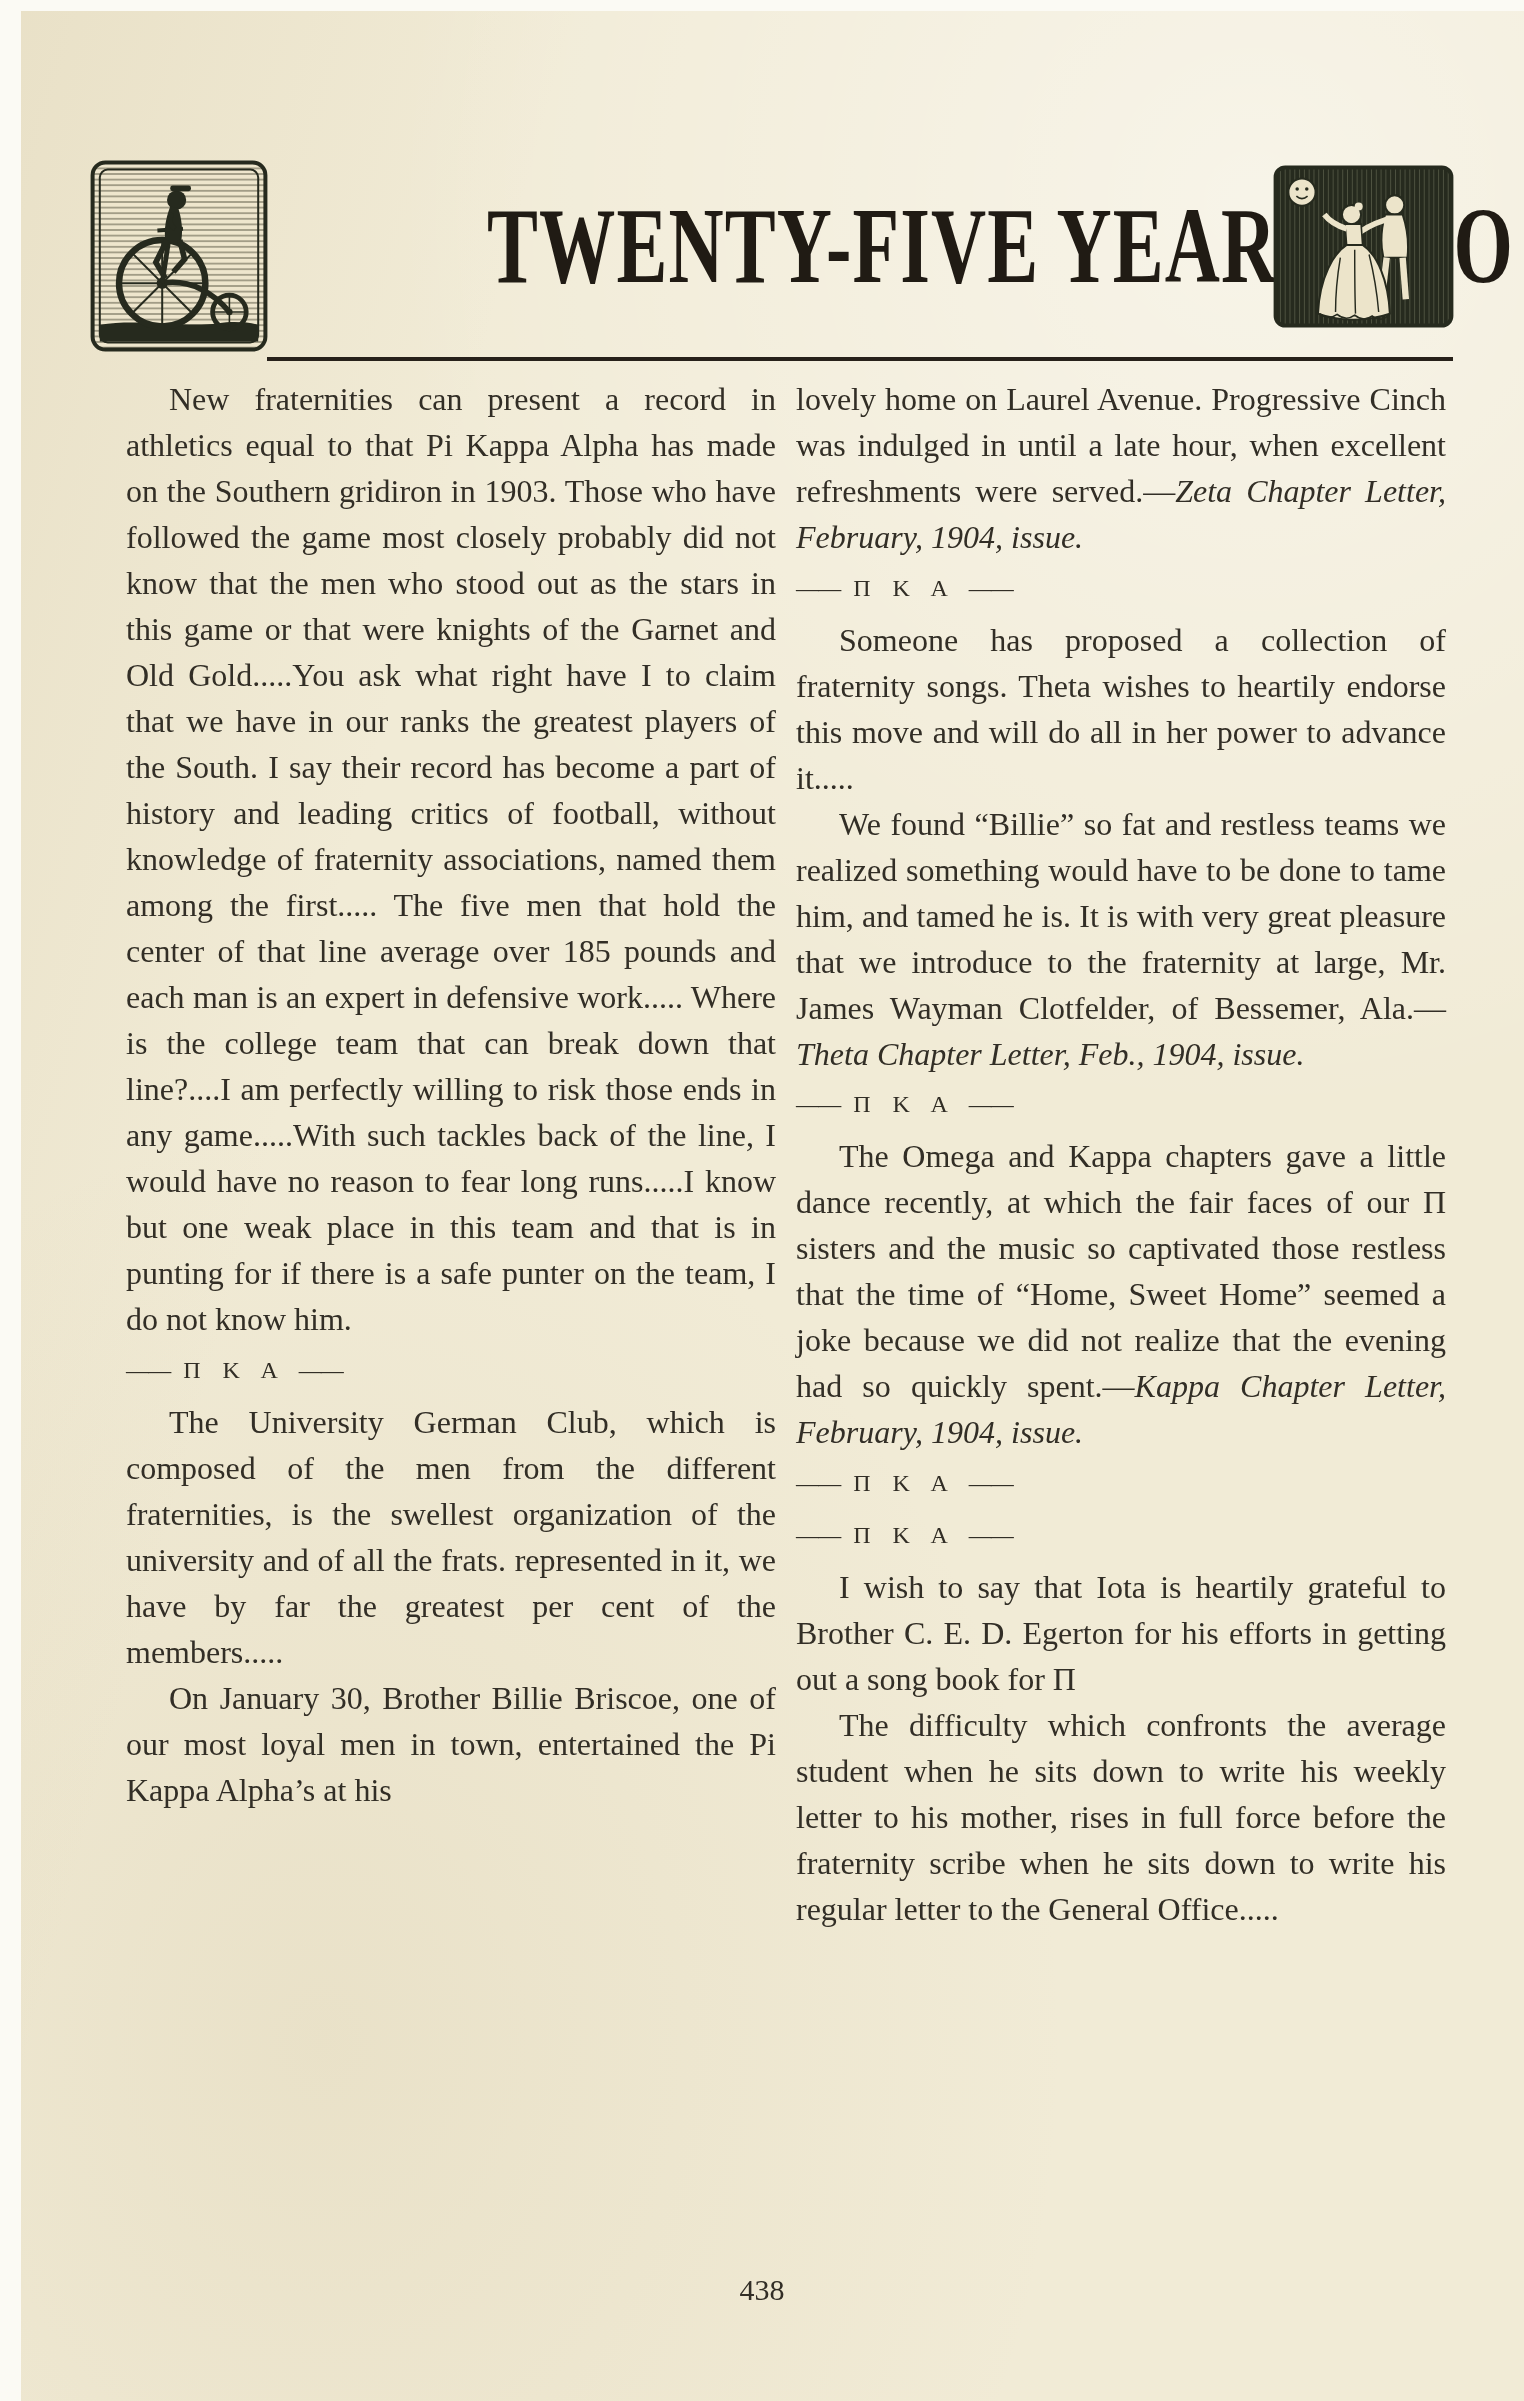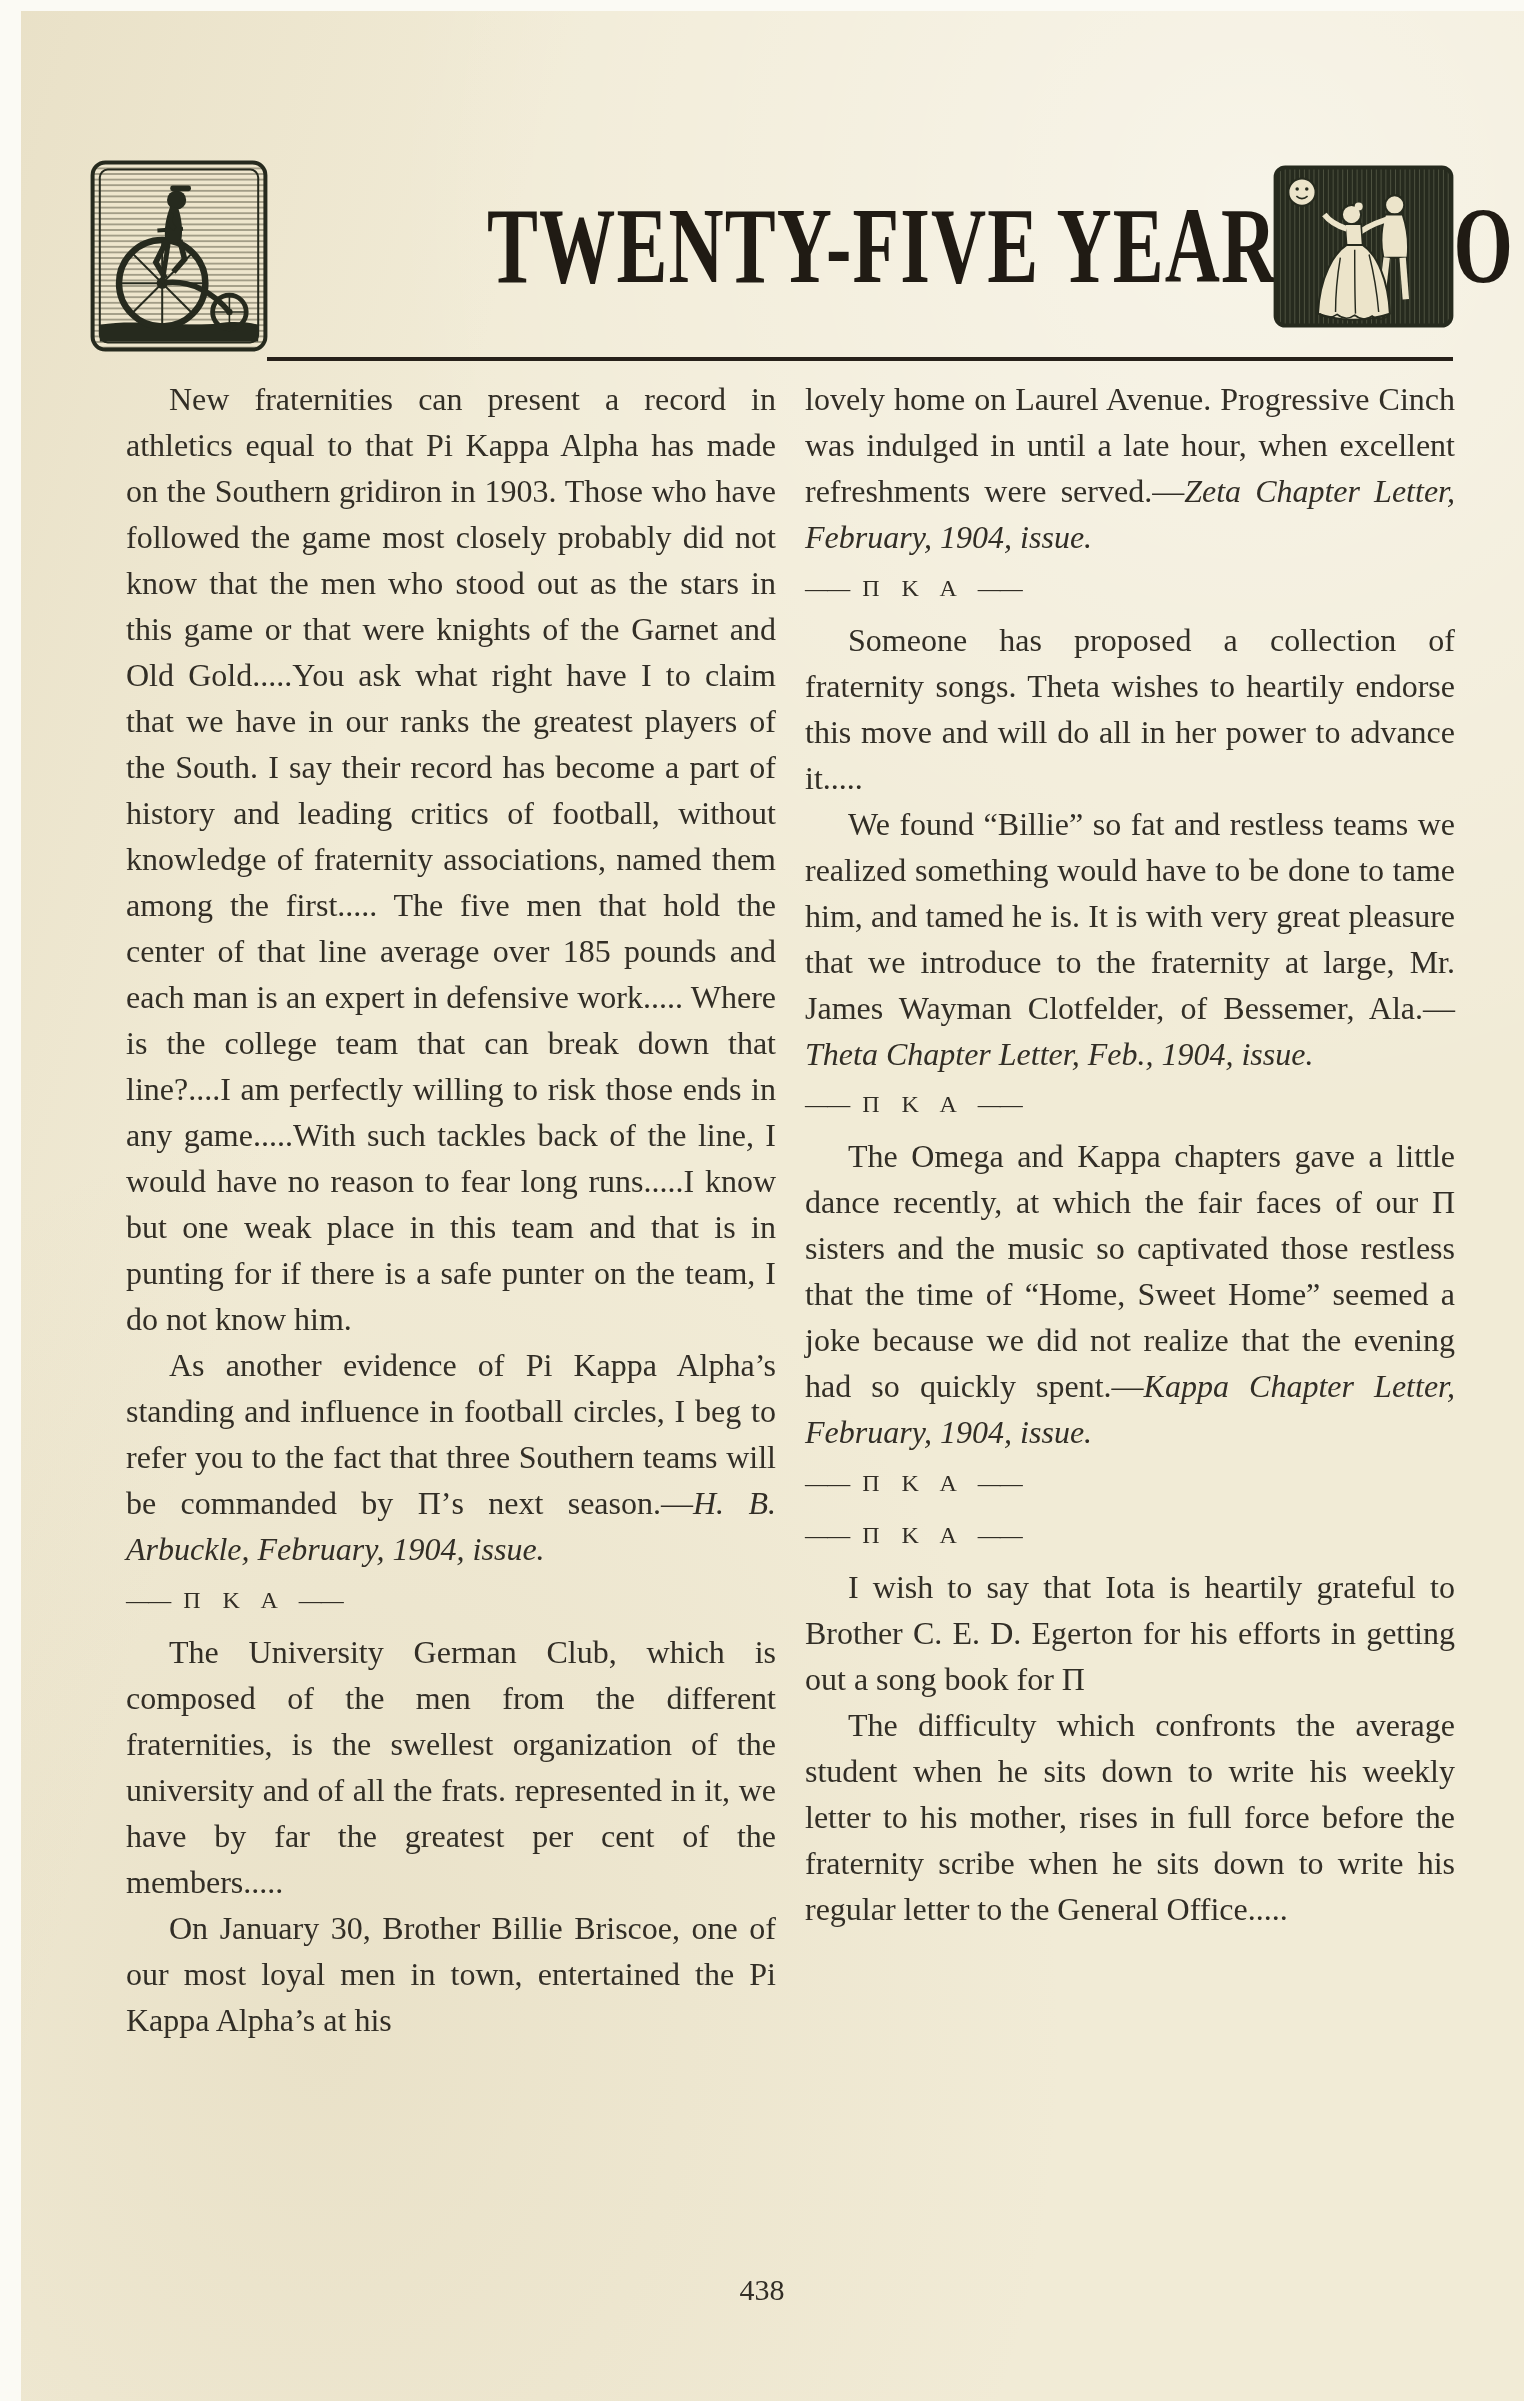--- a/index.html
+++ b/index.html
@@ -31,21 +31,21 @@
     font-size:109px;font-weight:700;letter-spacing:1.6px;
     color:#201b14;
     transform:scaleX(0.70);transform-origin:center;
   }
   .masthead-rule{
     position:absolute;left:267px;top:357px;width:1186px;height:4px;
     background:#27211a;
   }
   .columns{
     position:absolute;left:126px;top:376px;width:1329px;
-    display:flex;column-gap:29px;
+    display:flex;column-gap:20px;
   }
   .col{width:650px;}
   .para{
     margin:0;text-indent:43px;text-align:justify;
     font-size:32px;line-height:46px;color:#322e26;
   }
   .para.noindent{text-indent:0;}
   .para i{font-style:italic;}
   .divider{
     text-align:left;font-size:23px;line-height:46px;color:#322e26;
@@ -137,21 +137,20 @@
       <path d="M120 112 C126 136 130 160 132 184" fill="none" stroke="#262a1e" stroke-width="1.8"></path>
       <path d="M92 80 C80 76 70 70 64 62" stroke="#ece4ca" stroke-width="7" fill="none"></path>
     </svg>
   </div>
 
   <div class="masthead-rule"></div>
 
   <main class="columns">
     <section class="col" id="col-left">
         <p class="para"><span>New fraternities can present a record in athletics equal to that Pi Kappa Alpha has made on the Southern gridiron in 1903. Those who have followed the game most closely probably did not know that the men who stood out as the stars in this game or that were knights of the Garnet and Old Gold.....You ask what right have I to claim that we have in our ranks the greatest players of the South. I say their record has become a part of history and leading critics of football, without knowledge of fraternity associations, named them among the first..... The five men that hold the center of that line average over 185 pounds and each man is an expert in defensive work..... Where is the college team that can break down that line?....I am perfectly willing to risk those ends in any game.....With such tackles back of the line, I would have no reason to fear long runs.....I know but one weak place in this team and that is in punting for if there is a safe punter on the team, I do not know him.</span></p>
-        <p class="para"><span>As another evidence of Pi Kappa Alpha’s standing and influence in football circles, I beg to refer you to the fact that three Southern teams will be commanded by Π’s next season.—</span><i>H. B. Arbuckle, February, 1904, issue.</i></p>
         <div class="divider"><span class="dash">——</span><span class="divider-label">Π K A</span><span class="dash">——</span></div>
         <p class="para"><span>The University German Club, which is composed of the men from the different fraternities, is the swellest organization of the university and of all the frats. represented in it, we have by far the greatest per cent of the members.....</span></p>
         <p class="para"><span>On January 30, Brother Billie Briscoe, one of our most loyal men in town, entertained the Pi Kappa Alpha’s at his</span></p>
       </section>
     <section class="col" id="col-right">
         <p class="para noindent"><span>lovely home on Laurel Avenue. Progressive Cinch was indulged in until a late hour, when excellent refreshments were served.—</span><i>Zeta Chapter Letter, February, 1904, issue.</i></p>
         <div class="divider"><span class="dash">——</span><span class="divider-label">Π K A</span><span class="dash">——</span></div>
         <p class="para"><span>Someone has proposed a collection of fraternity songs. Theta wishes to heartily endorse this move and will do all in her power to advance it.....</span></p>
         <p class="para"><span>We found “Billie” so fat and restless teams we realized something would have to be done to tame him, and tamed he is. It is with very great pleasure that we introduce to the fraternity at large, Mr. James Wayman Clotfelder, of Bessemer, Ala.—</span><i>Theta Chapter Letter, Feb., 1904, issue.</i></p>
         <div class="divider"><span class="dash">——</span><span class="divider-label">Π K A</span><span class="dash">——</span></div>

